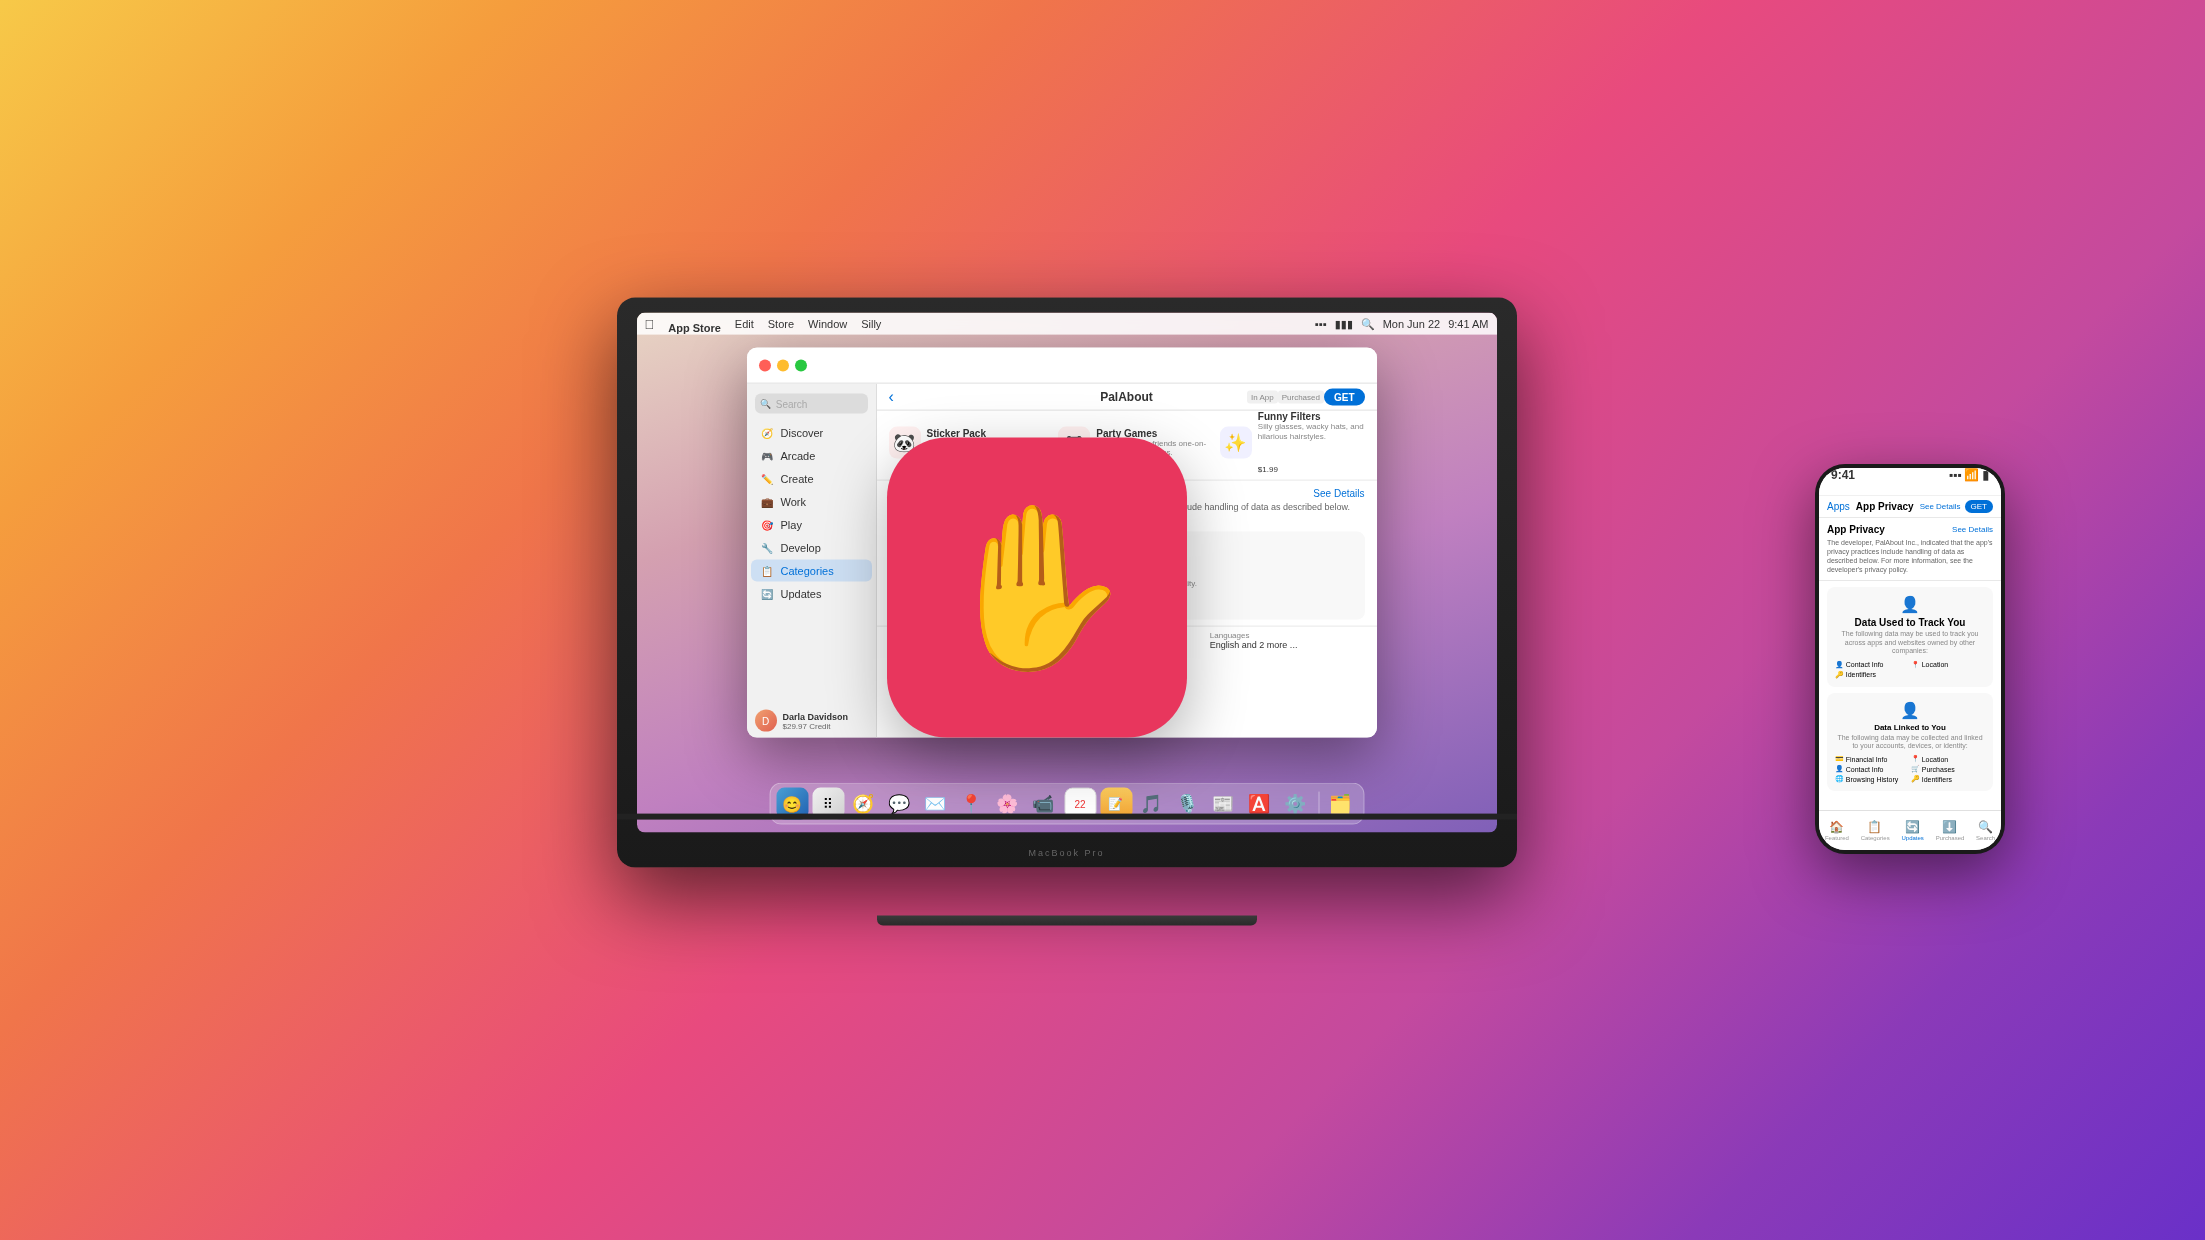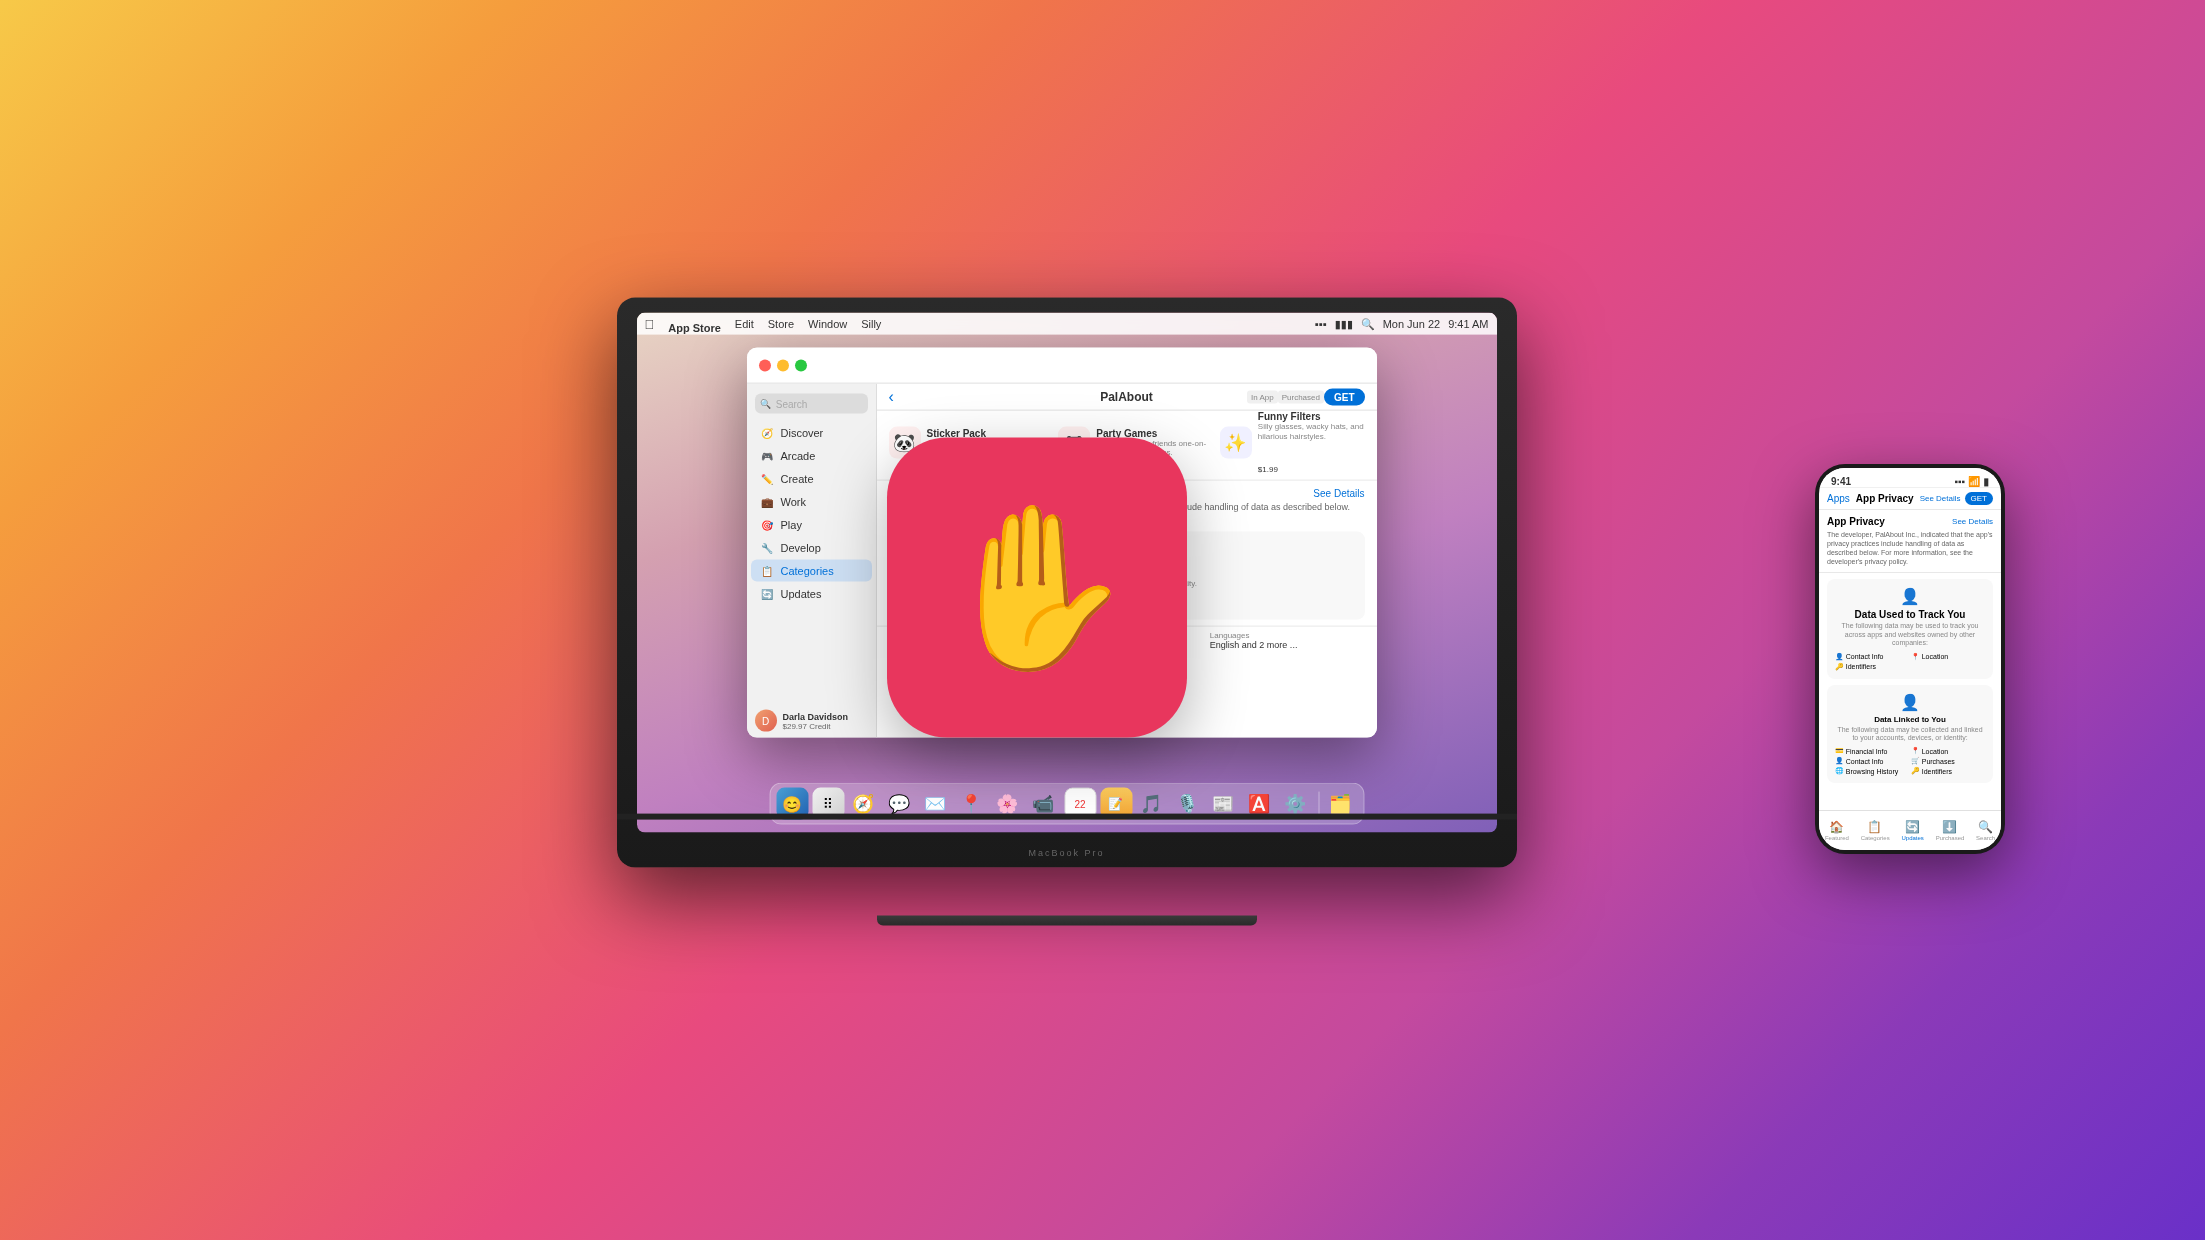--- a/index.html
+++ b/index.html
@@ -444,26 +444,26 @@
     .iphone-screen {
       position: absolute;
       left: 4px; top: 4px;
       right: 4px; bottom: 4px;
       background: white;
       border-radius: 26px;
       overflow: hidden;
     }
 
     .iphone-statusbar {
-      height: 20px;
+      height: 28px;
       background: white;
       display: flex;
-      align-items: flex-end;
+      align-items: flex-start;
       padding: 0 12px;
-      font-size: 10px;
+      font-size: 12px;
       font-weight: 600;
       color: #333;
       border-bottom: 1px solid #f0f0f0;
     }
 
     .iphone-statusbar-right {
       margin-left: auto;
       display: flex; gap: 3px; align-items: center;
     }
 

